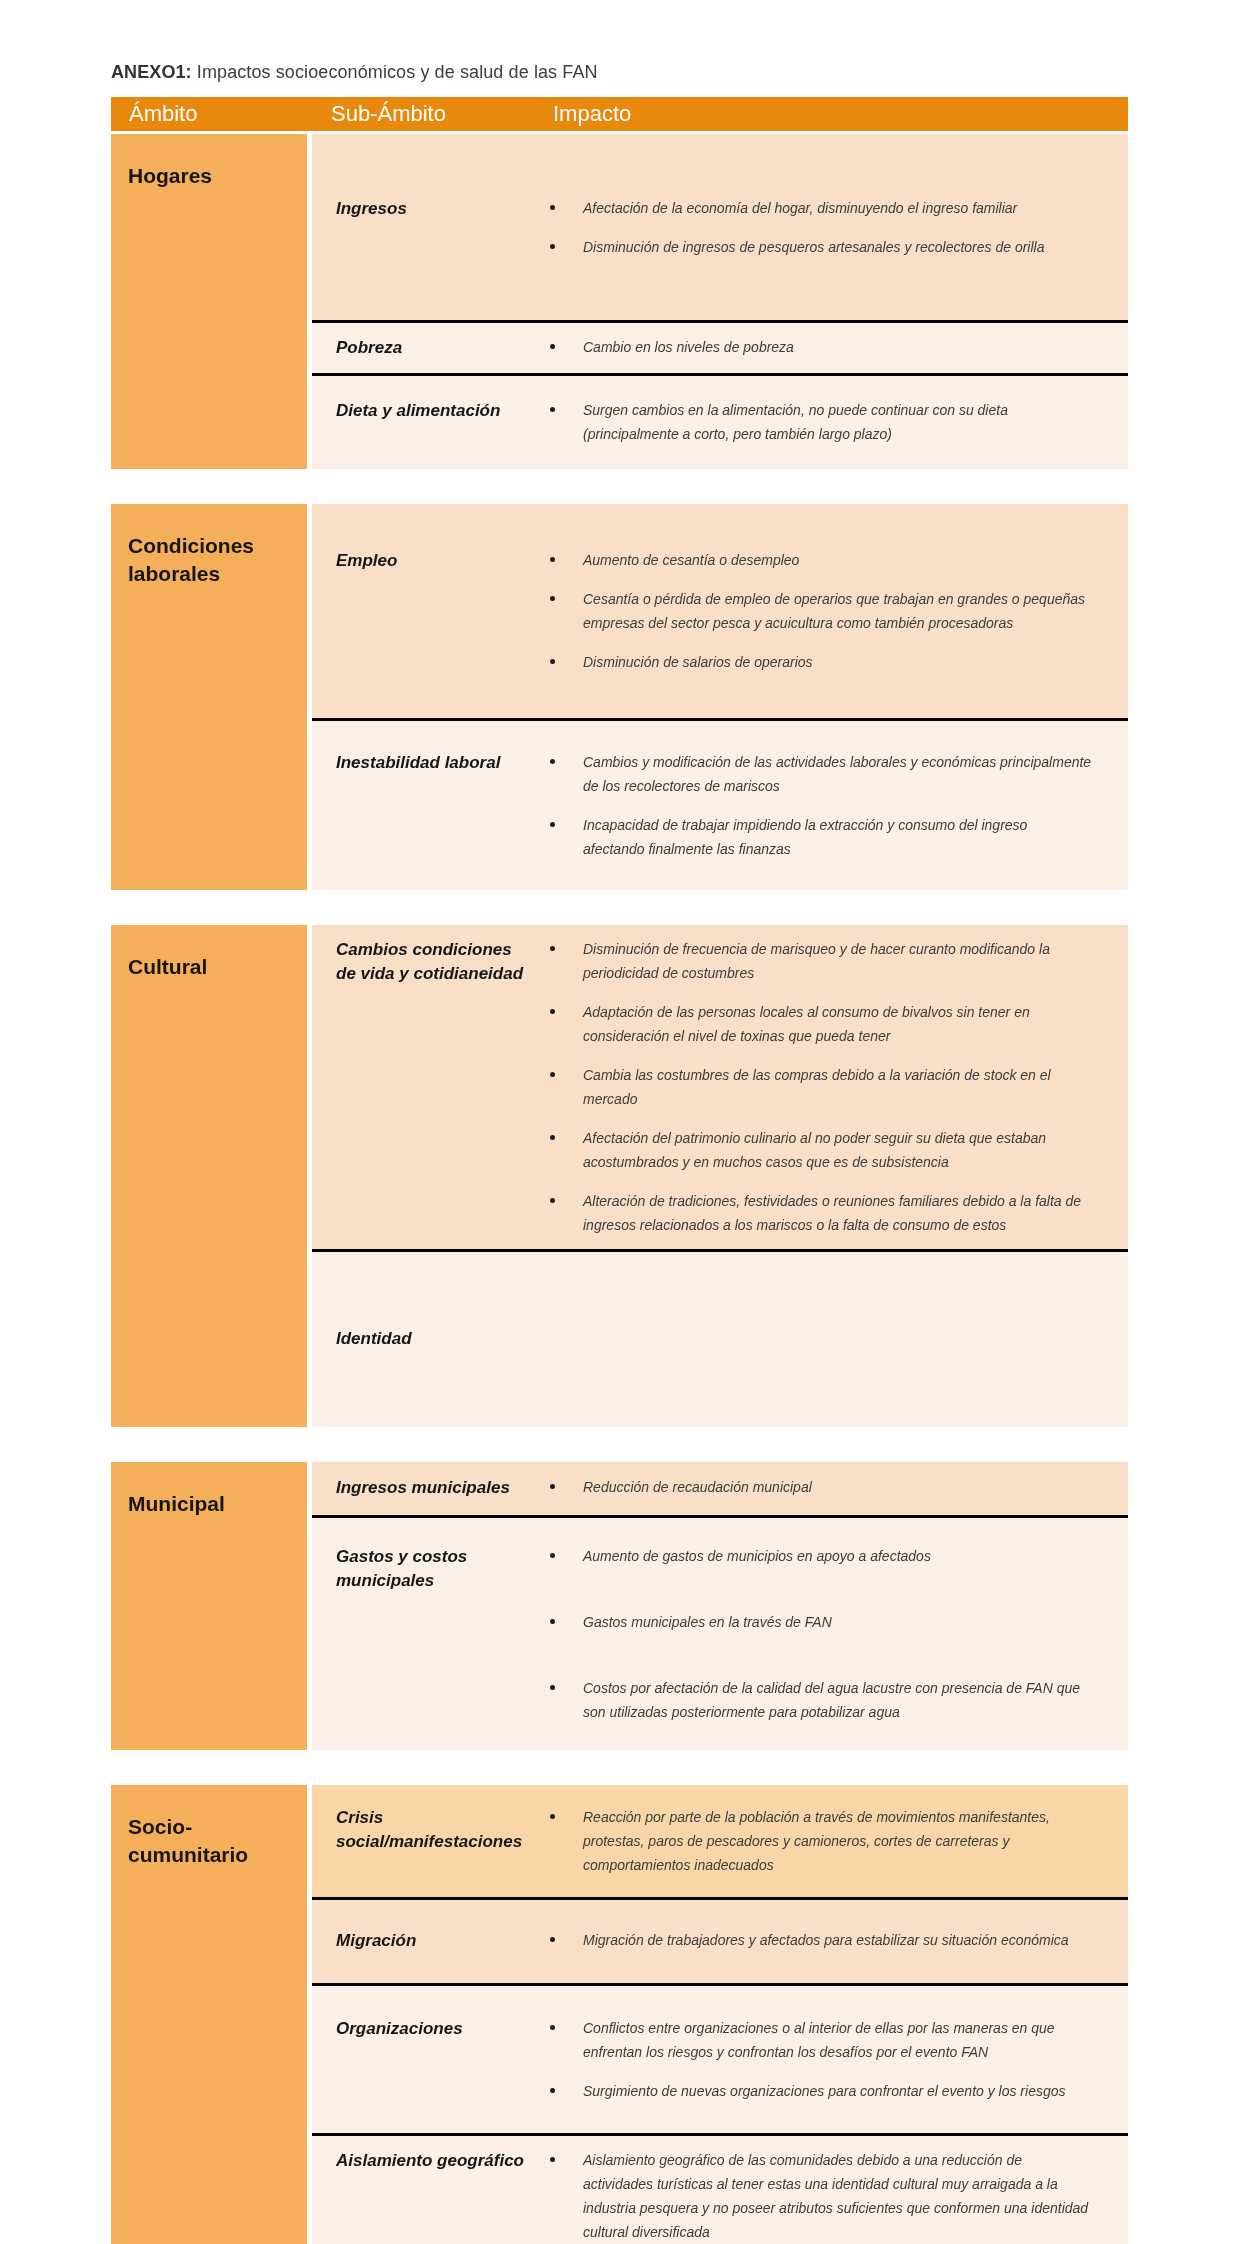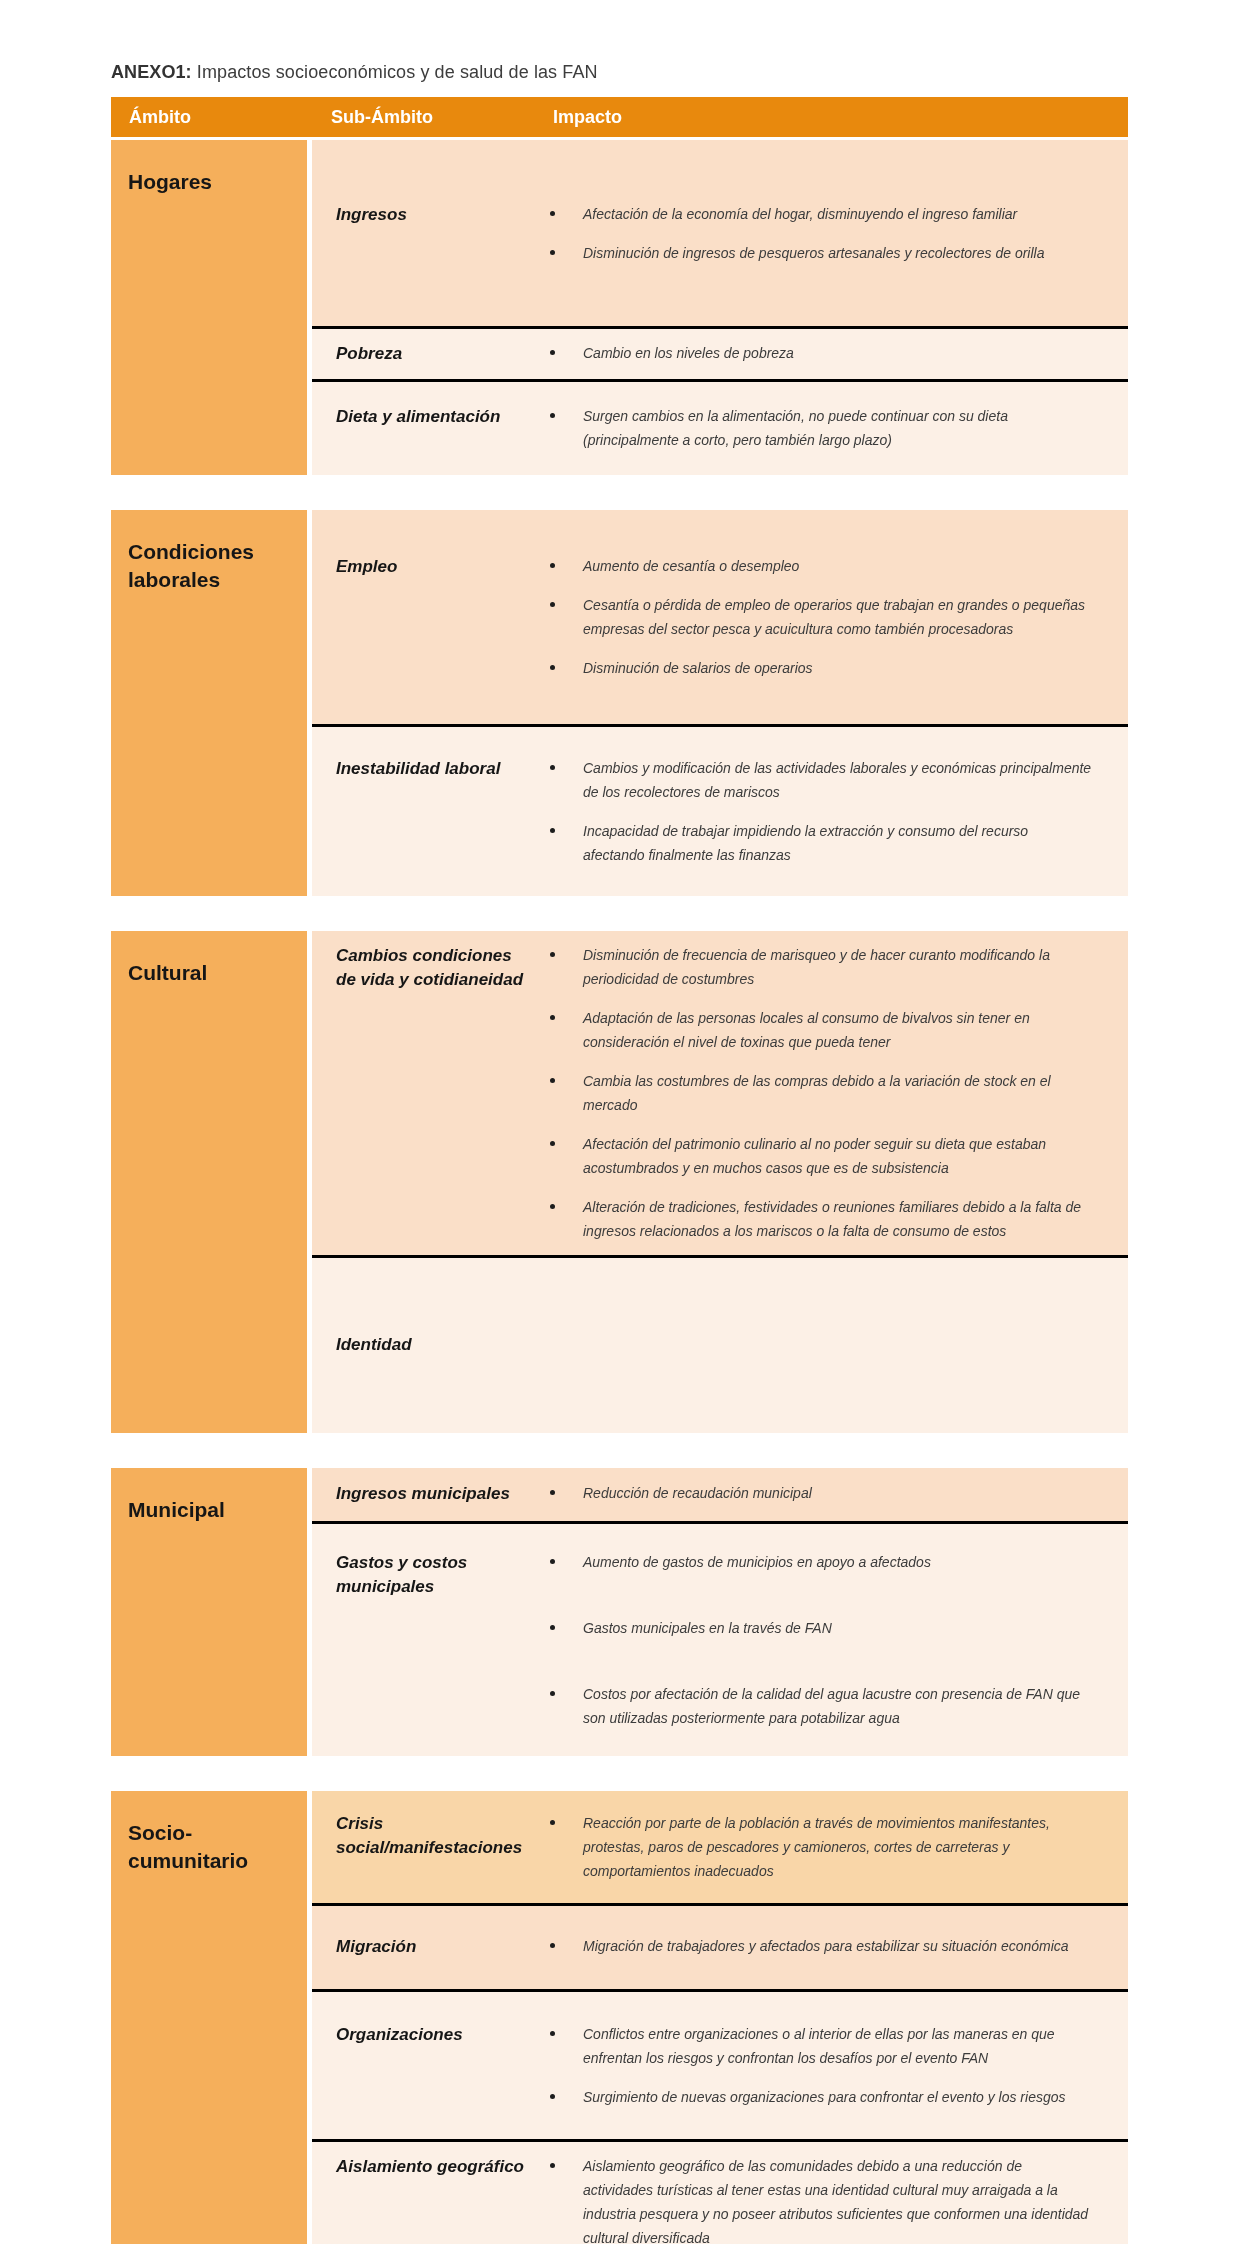--- a/index.html
+++ b/index.html
@@ -21,23 +21,23 @@
   }
   .doc-title .bold { font-weight: bold; color: #333; }
 
   .tbl { width: 1017px; }
 
   .thead {
     display: grid;
     grid-template-columns: 196px 246px 1fr;
     background: var(--header_bg, #E8890D);
     color: var(--header_text, #ffffff);
-    font-weight: bold;
-    font-size: 18px;
-    height: 40px;
+    font-weight: normal;
+    font-size: 22px;
+    height: 34px;
     align-items: center;
     margin-bottom: 3px;
   }
   .th-ambito { padding-left: 18px; }
   .th-sub    { padding-left: 24px; }
   .th-imp    { padding-left: 0; }
 
   .section {
     display: grid;
     grid-template-columns: 196px 1fr;
@@ -182,21 +182,21 @@
 
   <div class="row tone-l" style="min-height: 172px;">
     <div class="sub">Inestabilidad laboral</div>
     <ul class="impacts">
                 <li>
                   <span class="dot"></span>
                   <span class="itx">Cambios y modificación de las actividades laborales y económicas principalmente de los recolectores de mariscos</span>
                 </li>
                 <li>
                   <span class="dot"></span>
-                  <span class="itx">Incapacidad de trabajar impidiendo la extracción y consumo del recurso afectando finalmente las finanzas</span>
+                  <span class="itx">Incapacidad de trabajar impidiendo la extracción y consumo del ingreso afectando finalmente las finanzas</span>
                 </li>
               </ul>
   </div>
 </div>
   </div>
 
   <div class="section">
     <div class="ambito-cell">
       <span>Cultural</span>
     </div>

